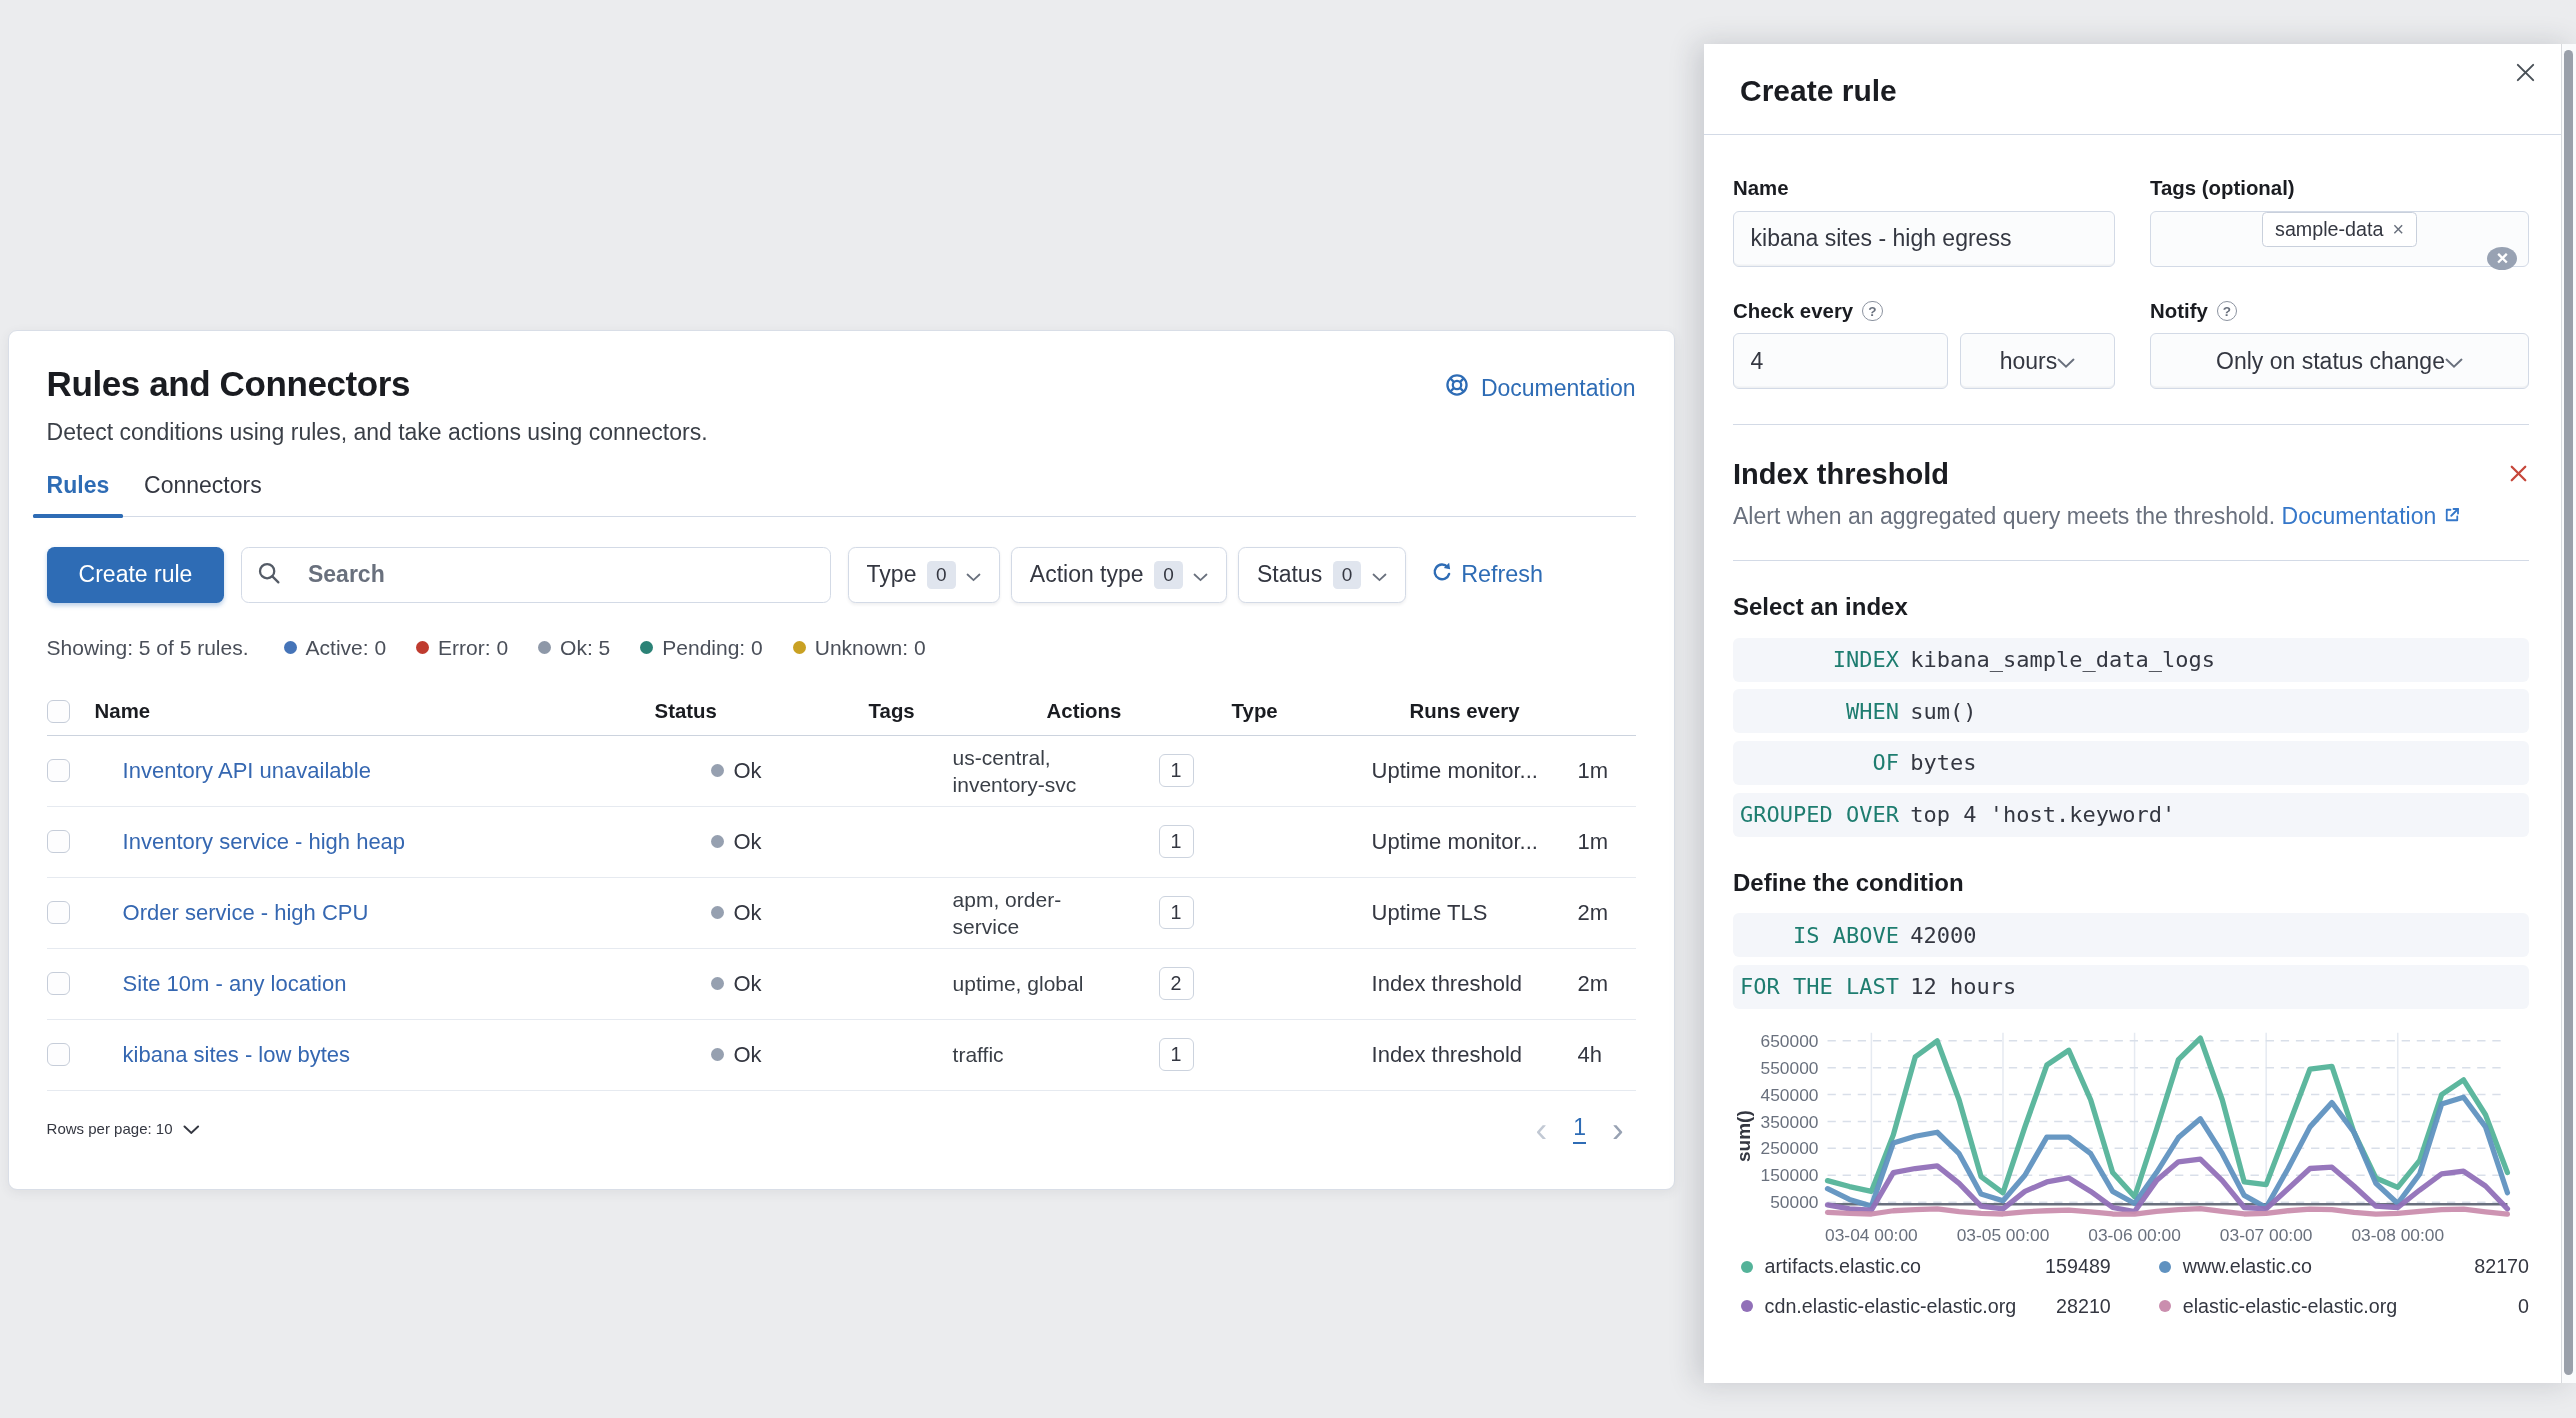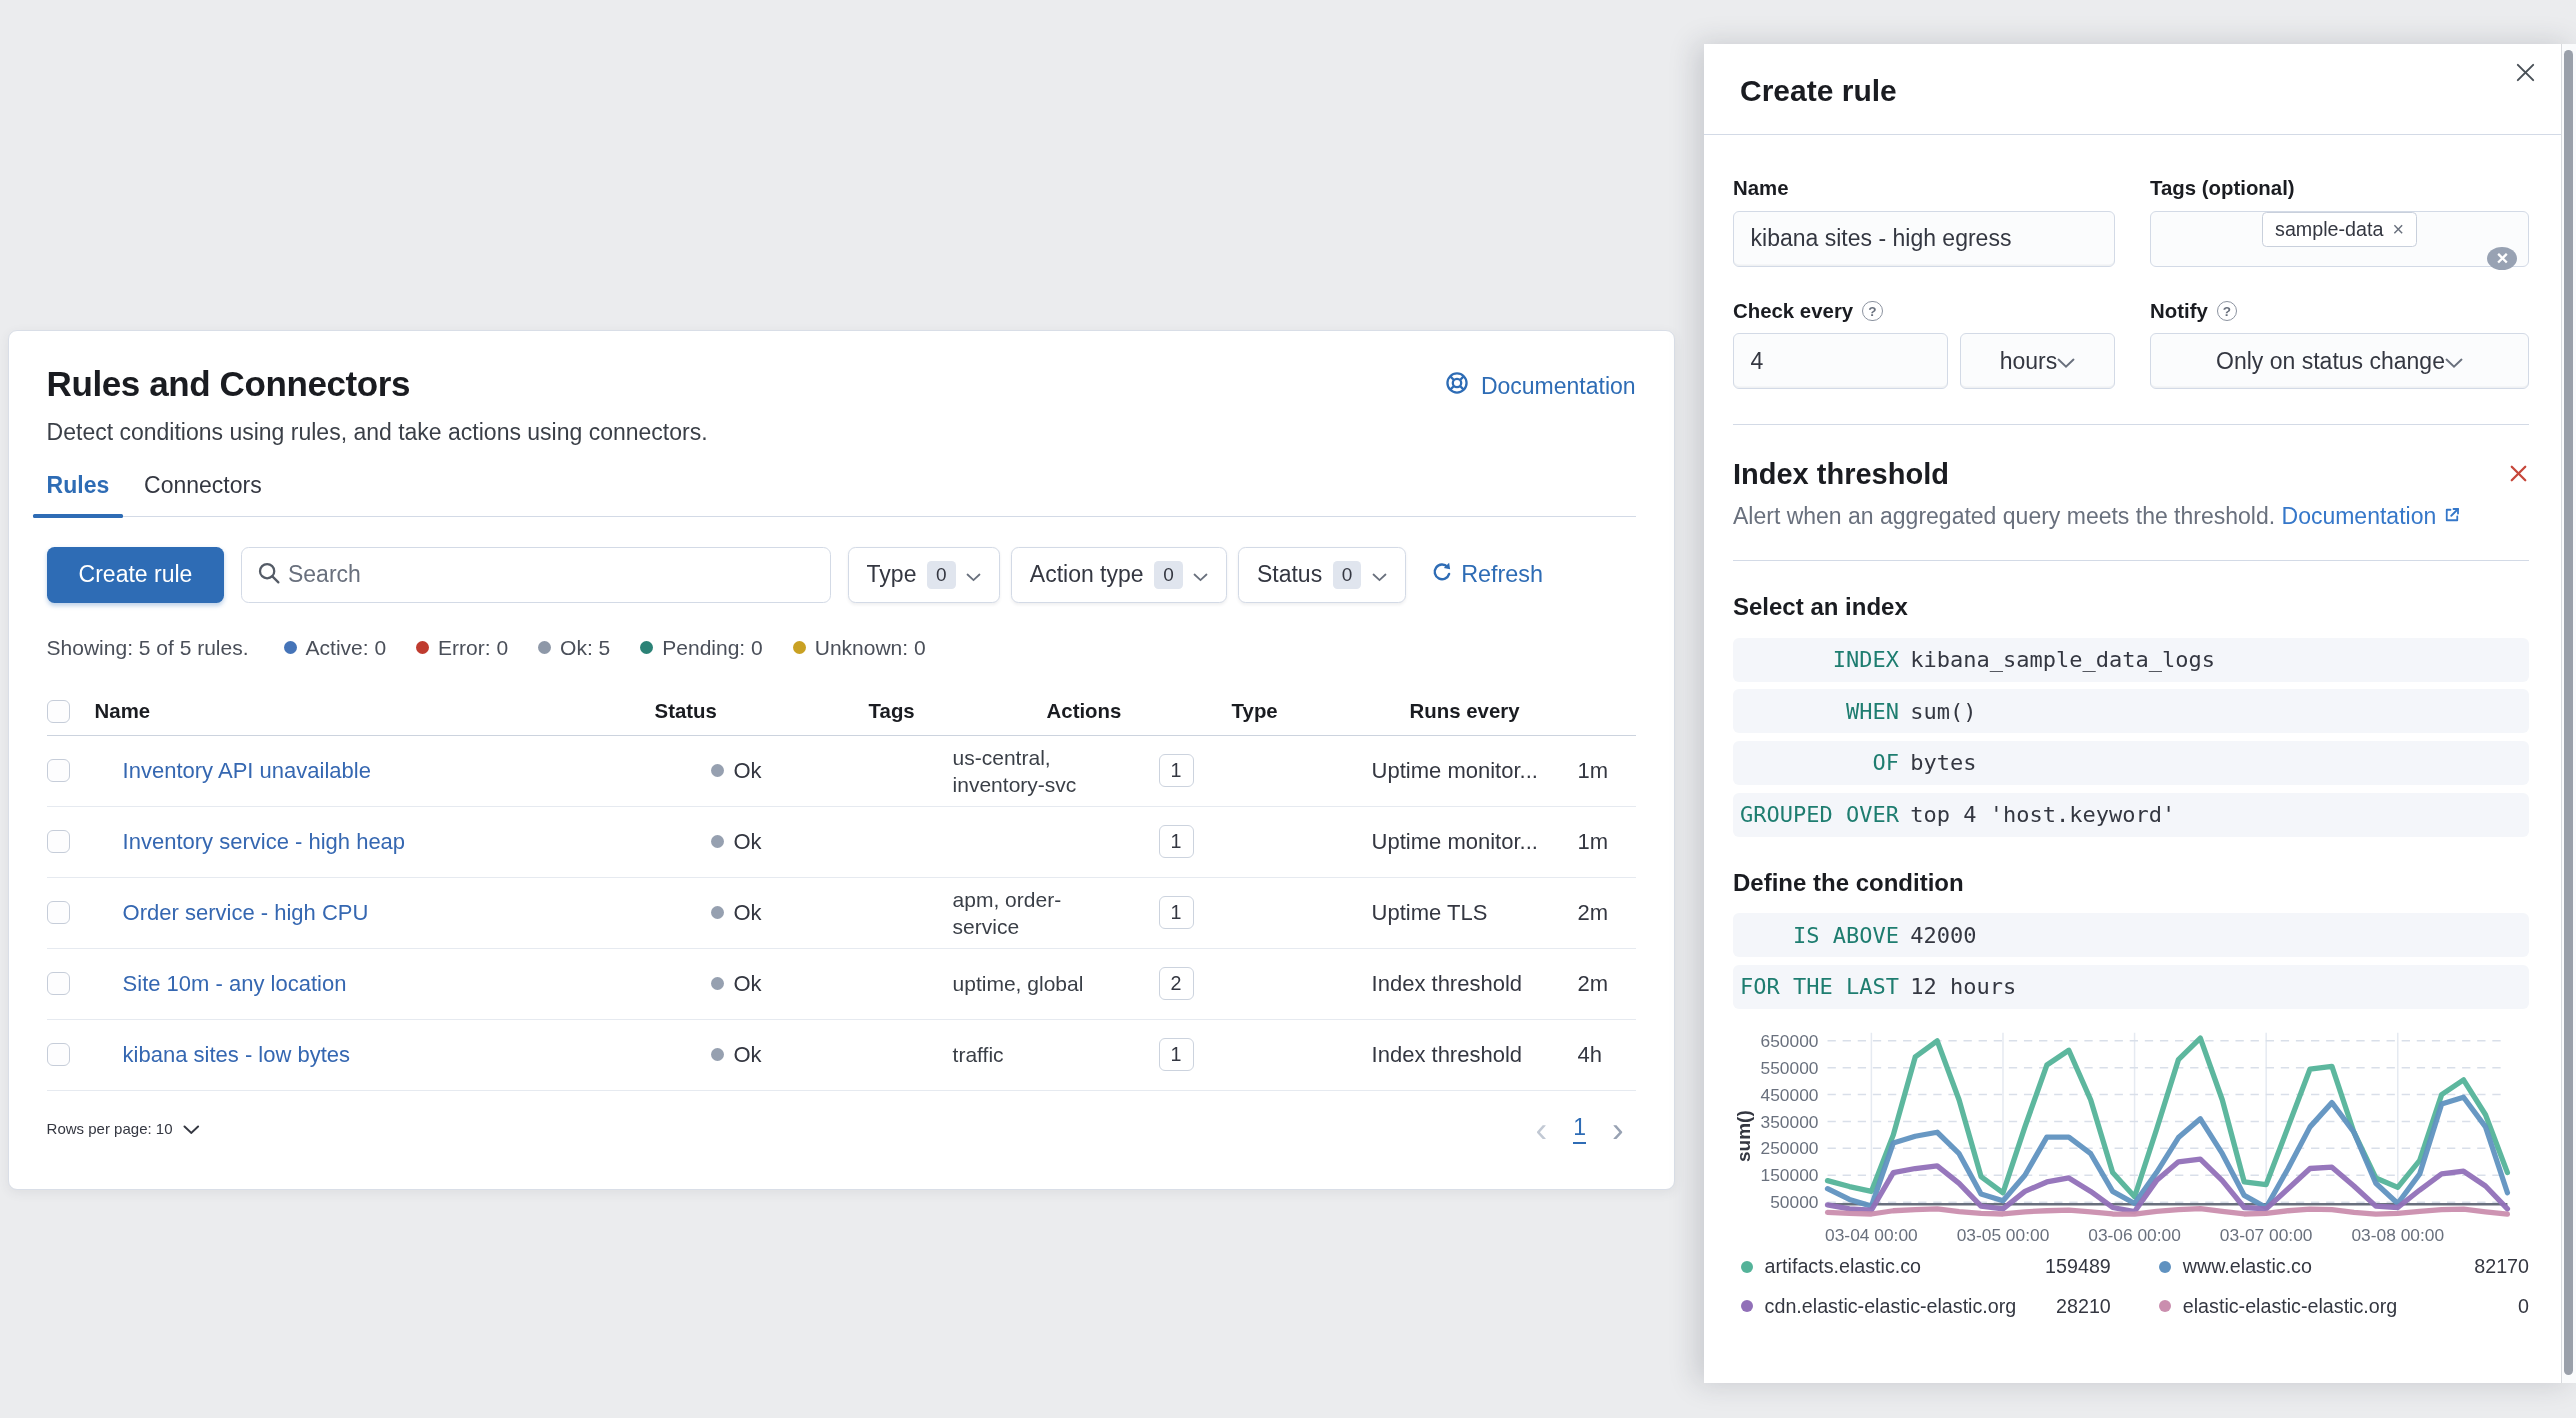--- a/index.html
+++ b/index.html
@@ -3,35 +3,35 @@
 <meta charset="utf-8">
 <style>
   * { margin:0; padding:0; box-sizing:border-box; }
   html,body { width:2576px; height:1418px; }
   body { font-family:"Liberation Sans", sans-serif; background:#ebecee; position:relative; color:#343741; }
 
   
   .card { position:absolute; left:7.6px; top:330px; width:1667px; height:860px;
           background:#fff; border:0.8px solid #d9dee7; border-radius:9px;
           box-shadow:0 3px 10.6px rgba(60,66,80,.08); padding:33px 38px; }
-  .card-head { display:flex; justify-content:space-between; align-items:center;gap:45px; }
+  .card-head { display:flex; justify-content:space-between; align-items:flex-end;gap:45px; }
   .page-title { font-size:35px; font-weight:700; color:#1a1c21; letter-spacing:-0.4px; }
   .doc-link { display:flex; align-items:center; gap:10.6px; color:#2e6cb5; font-size:23px; cursor:pointer; margin-top:4.5px; }
   .subtitle { font-size:23px; color:#3a3f47; margin-top:15px; }
 
   .tabs { display:flex; gap:7.6px; margin-top:26px; border-bottom:1.5px solid #d3dae6; margin-left:-13.6px; }
   .tab { padding:0 13.6px 16.6px 13.6px; font-size:23px; color:#343741; position:relative; cursor:pointer; }
   .tab.active { color:#2e6cb5; font-weight:600; }
   .tab.active::after { content:""; position:absolute; left:0; right:0; bottom:-2.3px; height:3.8px; background:#2e6cb5; border-radius:1.5px; }
 
   .toolbar { display:flex; align-items:center; gap:16.6px; margin-top:30px; }
   .primary-btn { height:56px; padding:0 32px; background:#2e6cb5; color:#fff; font-size:23px;
                  border:none; border-radius:7.6px; font-family:inherit; cursor:pointer; box-shadow:0 2.3px 4.5px rgba(46,108,181,.3); }
   .search { flex:0 0 590px; height:56px; background:#fff; border:1.5px solid #d3dae6; border-radius:7.6px;
-            display:flex; align-items:center; gap:7px; padding:0 15px; }
+            display:flex; align-items:center; gap:27px; padding:0 15px;font-weight:bold; }
   .search .placeholder { font-size:23px; color:#69707D; }
   .filters { display:flex; gap:10.6px; }
   .filter-btn { height:56px; background:#fff; border:0.8px solid #d3dae6; border-radius:7.6px; box-shadow:0 1.5px 3px rgba(60,66,80,.08);
                 display:flex; align-items:center; gap:10.6px; padding:0 18px; font-size:23px; color:#343741; cursor:pointer; }
   .fbadge { background:#e0e5ee; border-radius:4.5px; font-size:19px; padding:3px 9px; color:#343741; }
   .refresh { display:flex; align-items:center; gap:7px; color:#2e6cb5; font-size:23.4px; cursor:pointer; margin-left:7.6px; }
 
   .summary { display:flex; align-items:center; gap:35px; margin-top:33px; font-size:21px; color:#4a4f59; }
   .sitem { display:flex; align-items:center; gap:9px; }
   .sdot { width:13px; height:13px; border-radius:50%; display:inline-block; }

